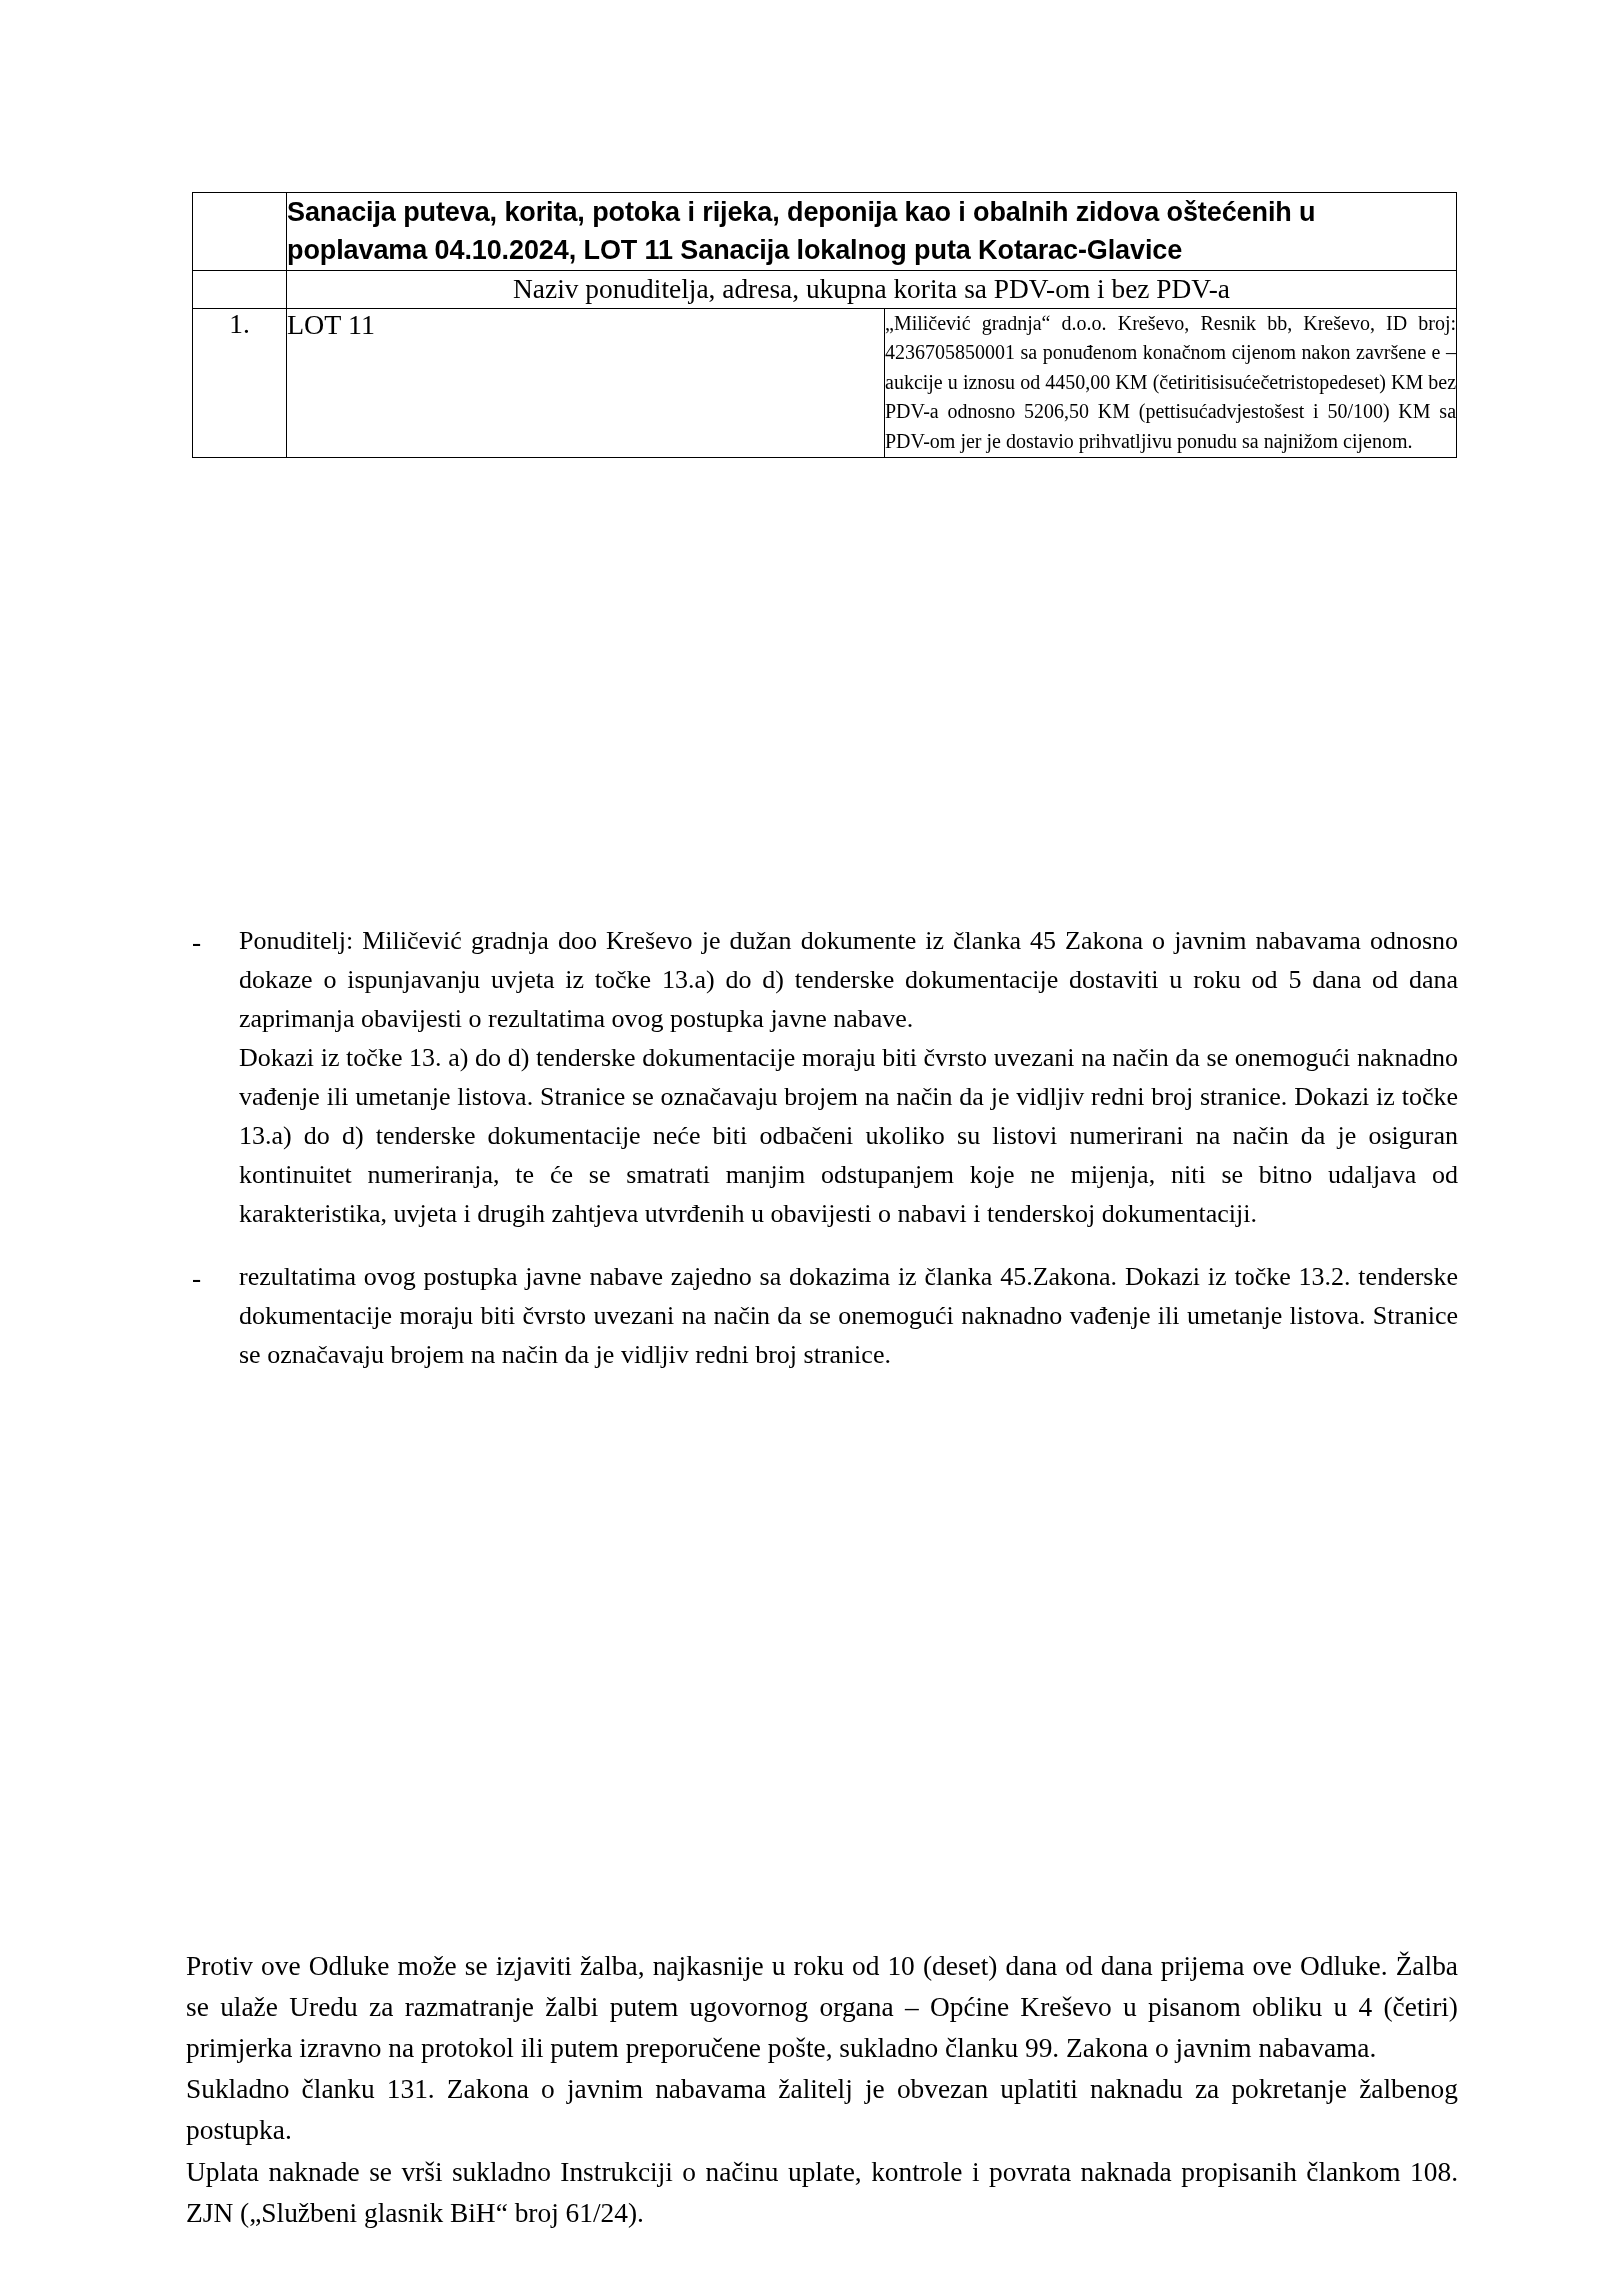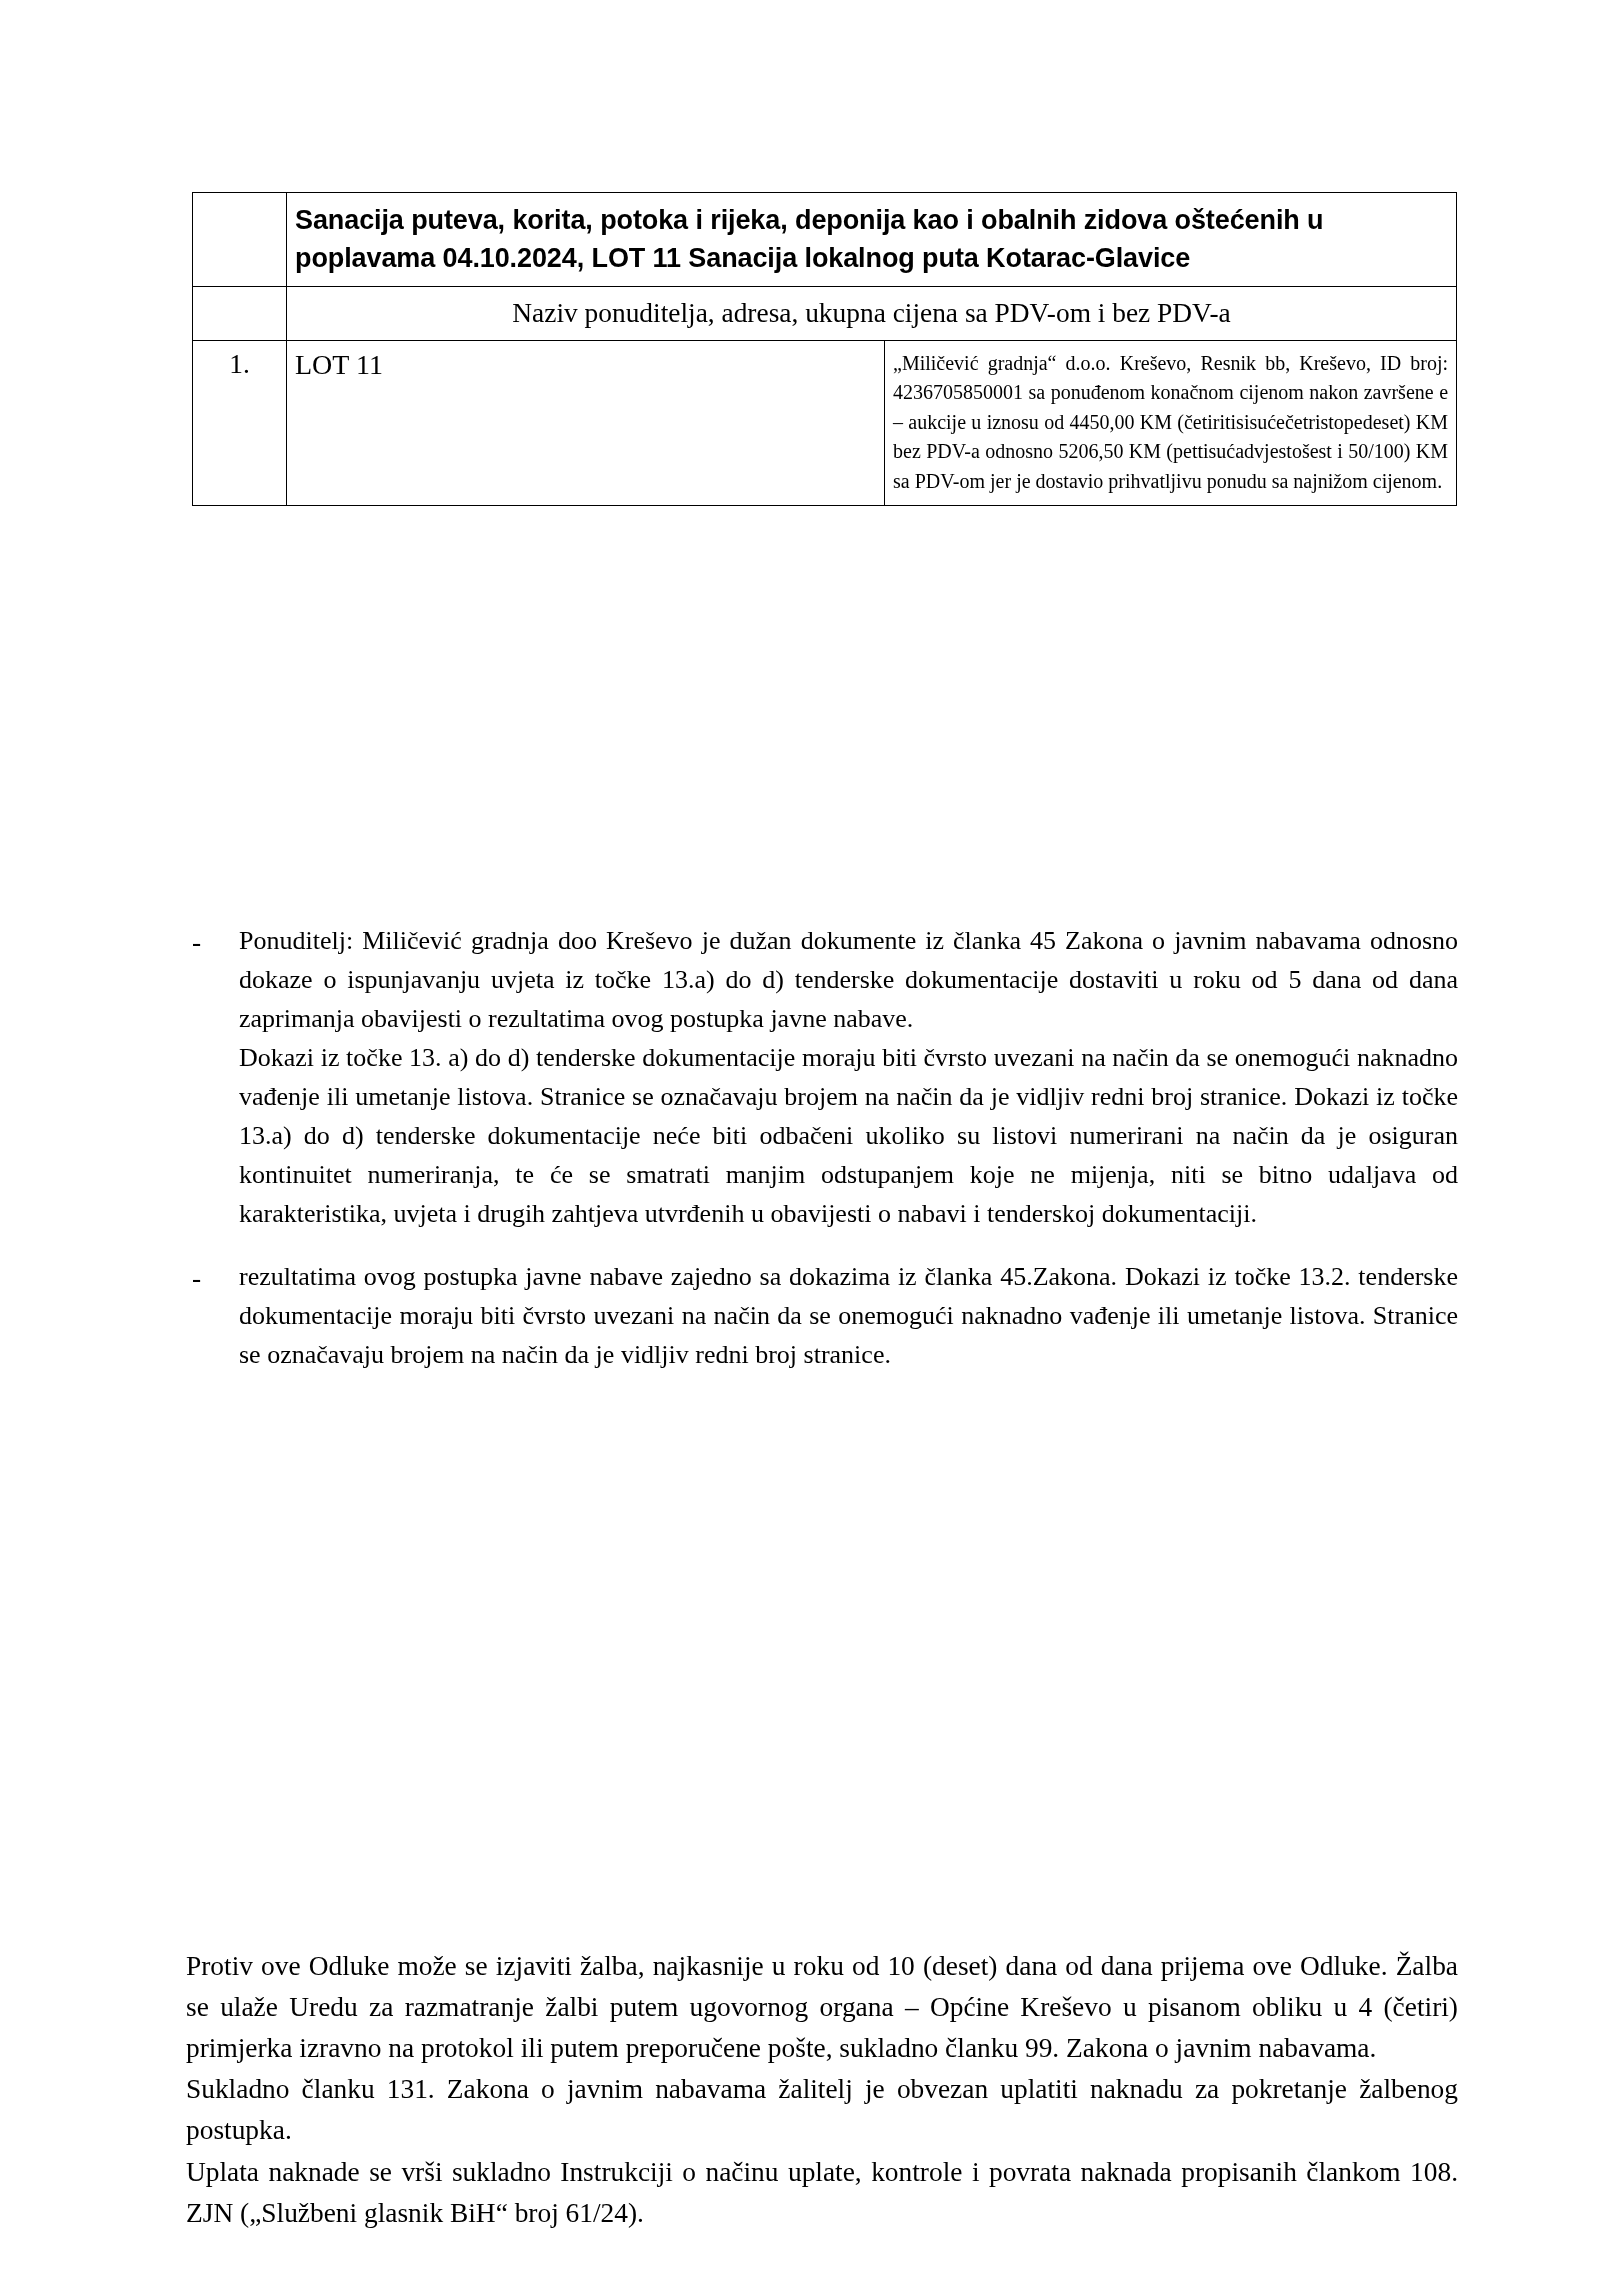--- a/index.html
+++ b/index.html
@@ -30,21 +30,21 @@
     position: absolute;
     left: 192px;
     top: 192px;
     width: 1264px;
     border-collapse: collapse;
     table-layout: fixed;
   }
   .bid-table td {
     border: 1.6px solid #000000;
     vertical-align: top;
-    padding: 8px;
+    padding: 0;
   }
   .col-num   { width: 94px; }
   .col-lot   { width: 598px; }
   .col-bid   { width: 572px; }
 
   .title-cell {
     padding: 25.5px 25.5px 39px 71px;
     font-family: "Liberation Sans", sans-serif;
     font-weight: bold;
     font-size: 27px;
@@ -133,21 +133,21 @@
       <col class="col-lot">
       <col class="col-bid">
     </colgroup>
     <tbody>
       <tr>
         <td></td>
         <td class="title-cell" colspan="2">Sanacija puteva, korita, potoka i rijeka, deponija kao i obalnih zidova oštećenih u poplavama 04.10.2024, LOT 11 Sanacija lokalnog puta Kotarac-Glavice</td>
       </tr>
       <tr>
         <td></td>
-        <td class="subtitle-cell" colspan="2">Naziv ponuditelja, adresa, ukupna cijena sa PDV-om i bez PDV-a</td>
+        <td class="subtitle-cell" colspan="2">Naziv ponuditelja, adresa, ukupna korita sa PDV-om i bez PDV-a</td>
       </tr>
       <tr>
         <td class="num-cell">1.</td>
         <td class="lot-cell">LOT 11</td>
         <td class="bid-cell">„Miličević gradnja“ d.o.o. Kreševo, Resnik bb, Kreševo,     ID   broj: 4236705850001 sa ponuđenom konačnom cijenom nakon završene e – aukcije u iznosu od 4450,00 KM (četiritisisućečetristopedeset) KM bez PDV-a odnosno 5206,50 KM (pettisućadvjestošest i 50/100) KM sa PDV-om jer je dostavio prihvatljivu ponudu sa najnižom cijenom.</td>
       </tr>
     </tbody>
   </table>
 
   <div class="bullets">

